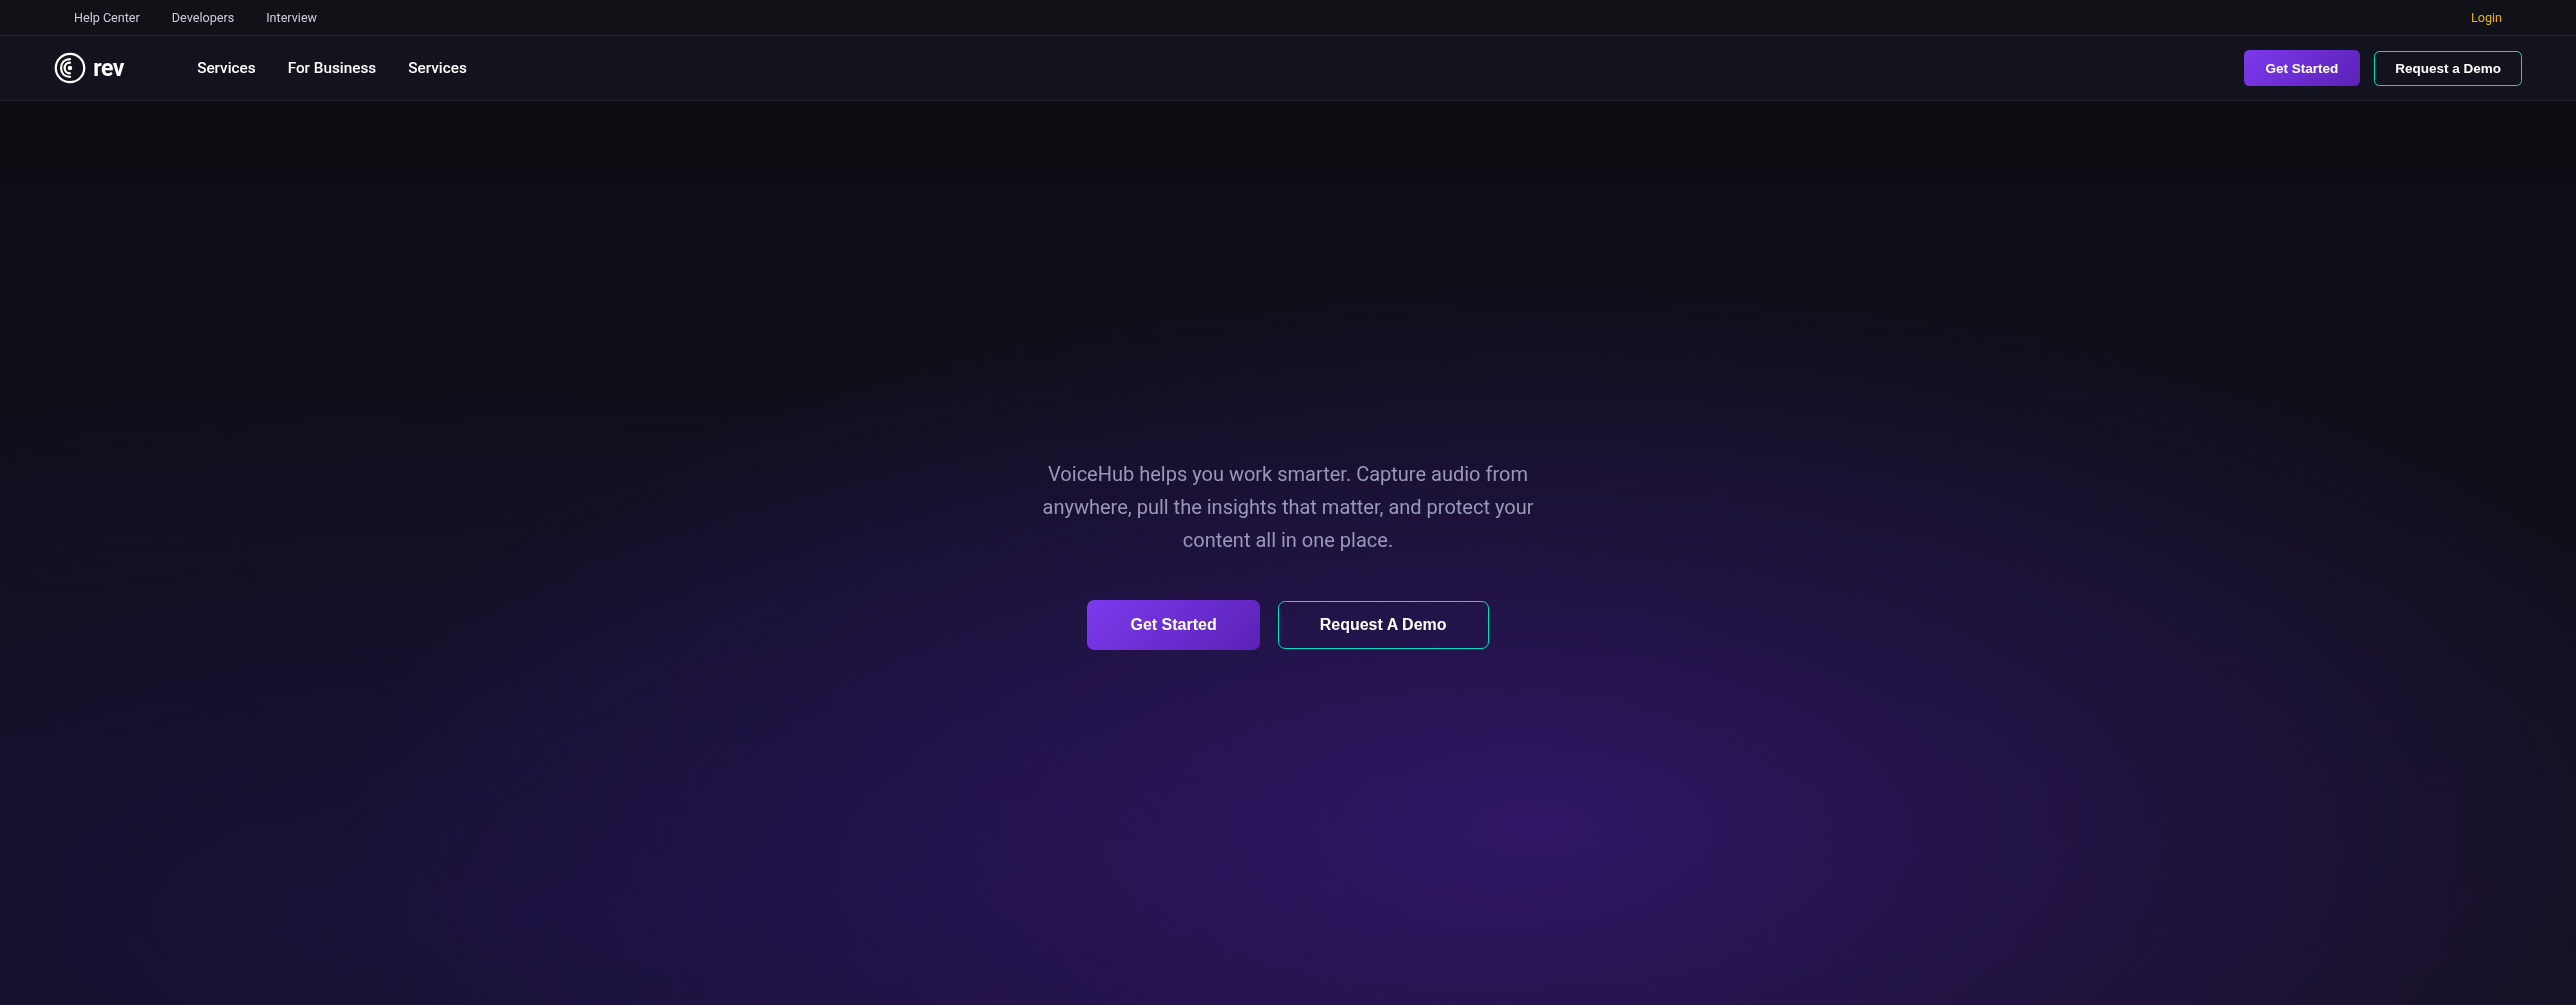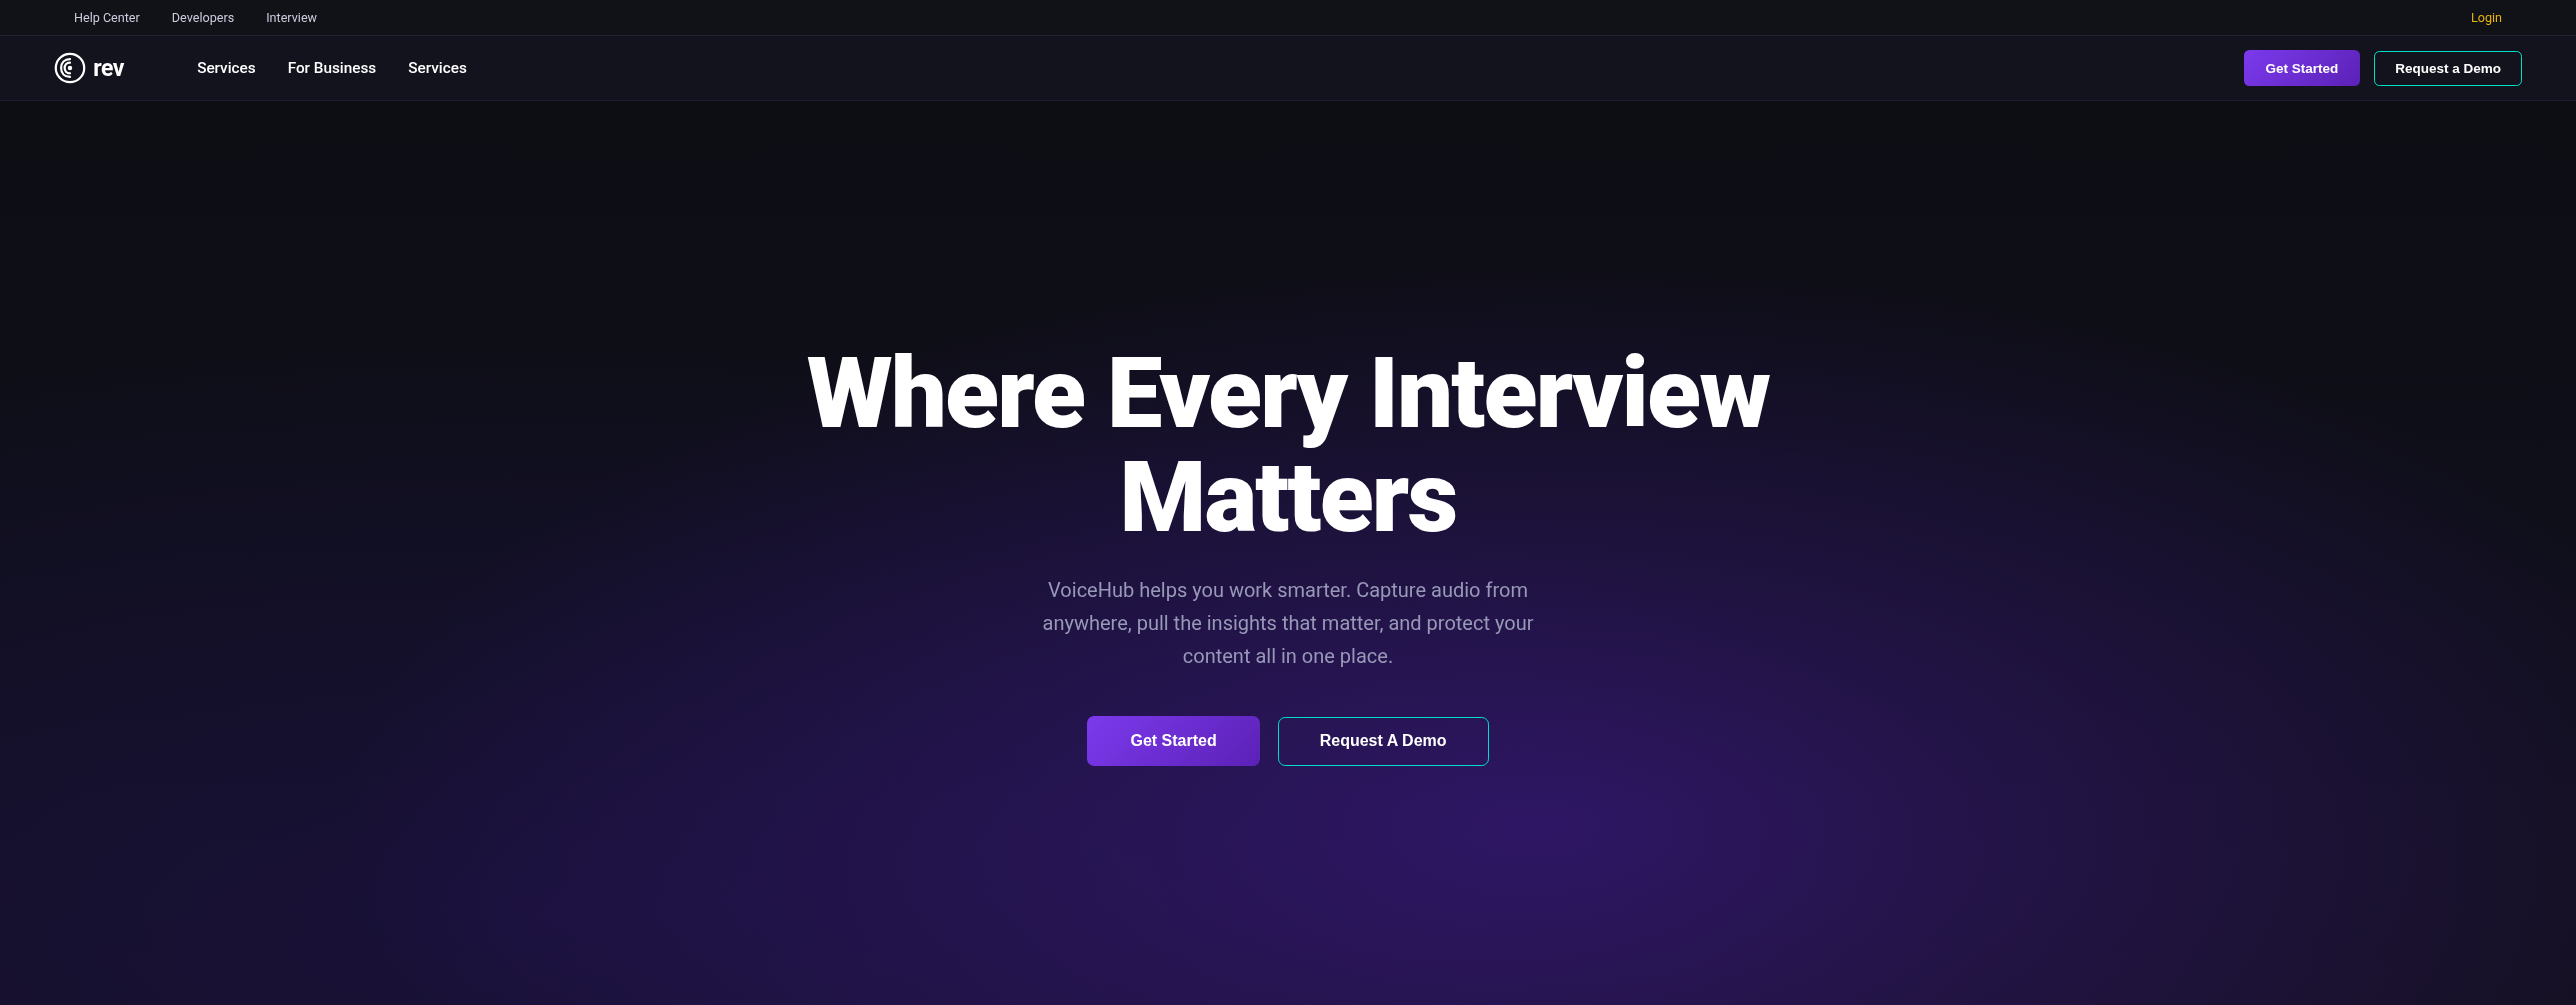--- a/index.html
+++ b/index.html
@@ -217,20 +217,19 @@
       <a class="nav-link">Services</a>
     </div>
   </div>
   <div class="nav-right">
     <button class="btn-get-started">Get Started</button>
     <button class="btn-request-demo">Request a Demo</button>
   </div>
 </nav>
 
 <section class="hero">
-  <h1 class="hero-title">Where Every Interview Matters</h1>
   <p class="hero-subtitle">VoiceHub helps you work smarter. Capture audio from anywhere, pull the insights that matter, and protect your content all in one place.</p>
   <div class="hero-buttons">
     <button class="hero-btn-get-started">Get Started</button>
     <button class="hero-btn-request-demo">Request A Demo</button>
   </div>
 </section>
 
 
 </body></html>

